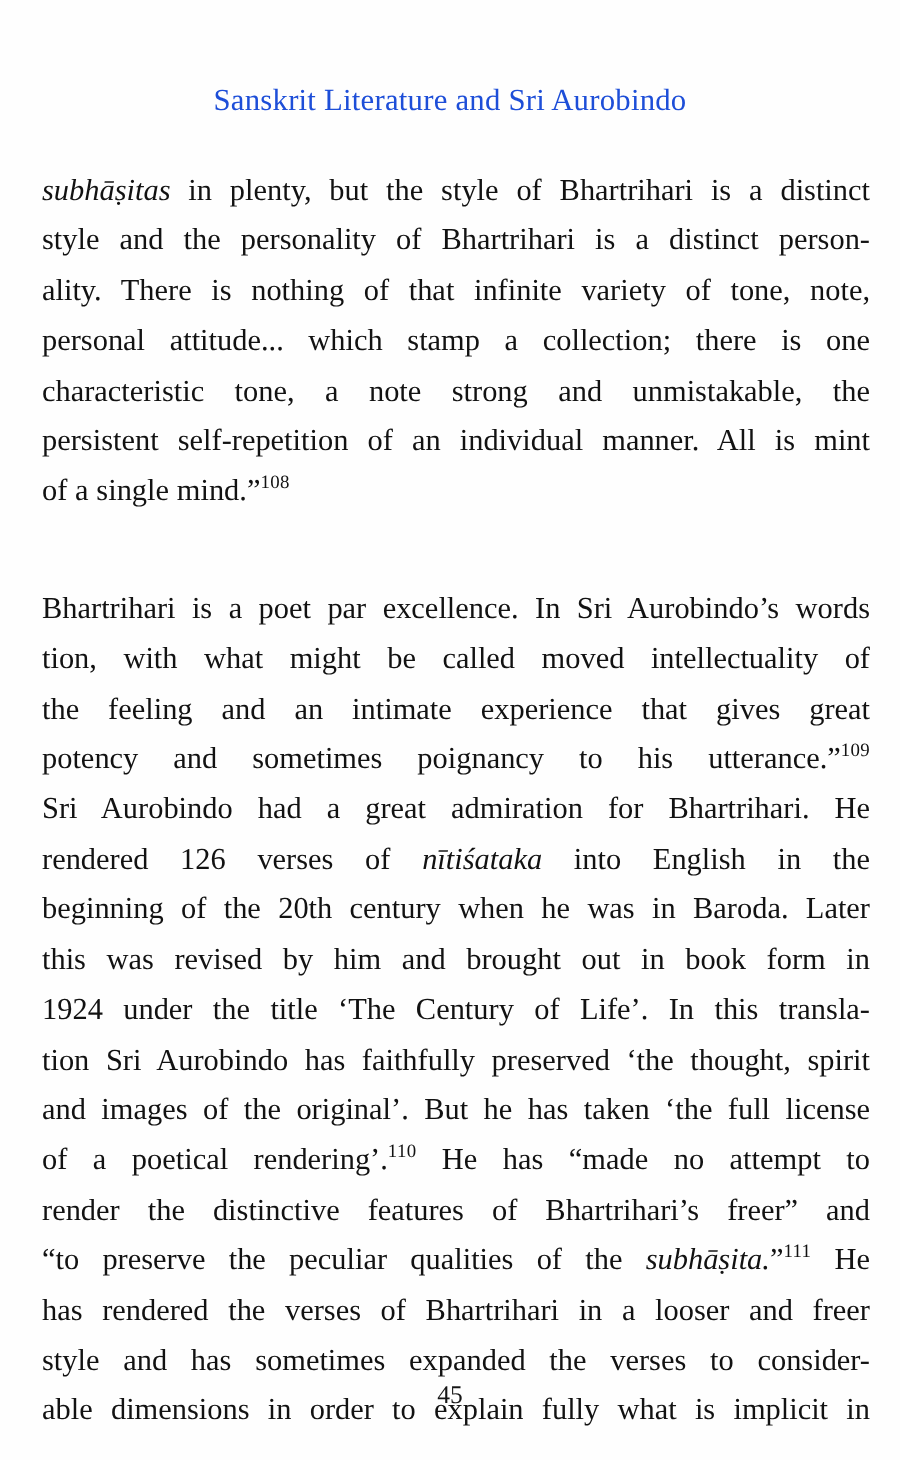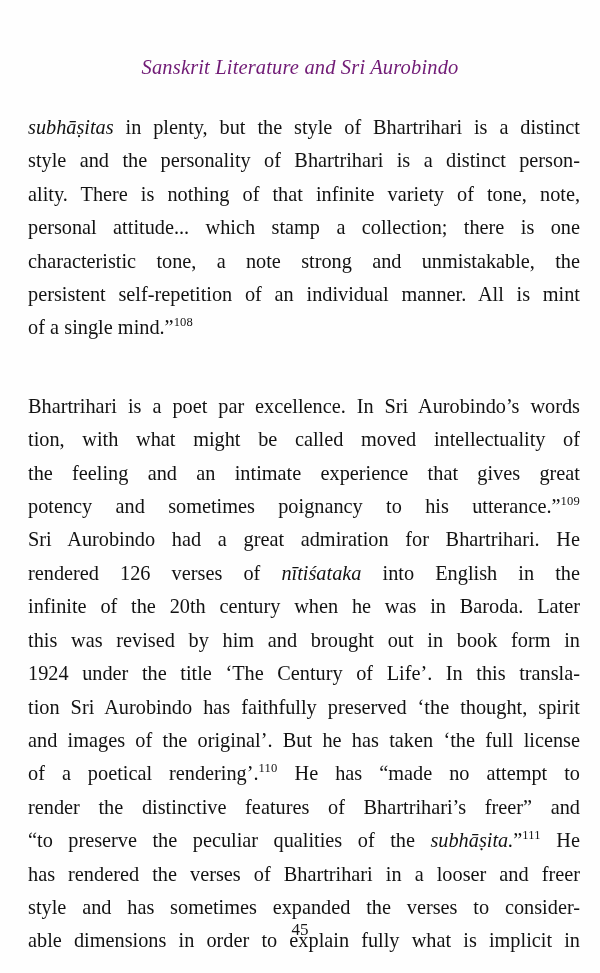--- a/index.html
+++ b/index.html
@@ -24,24 +24,23 @@
     background: #fefefe;
   }
 
   
   .running-head {
     position: absolute;
     top: 56px;
     left: 0;
     right: 0;
     text-align: center;
-    font-style: italic;
     font-size: 20.5px;
     letter-spacing: 0.15px;
-    color: #701a75;
+    color: #1d4ed8;
   }
 
   
   .text-column {
     position: absolute;
     top: 111px;
     left: 28px;
     width: 552px;
   }
 
@@ -116,21 +115,21 @@
         <span class="ln j"><span>persistent self-repetition of an individual manner.  All is mint</span></span>
         <span class="ln last"><span>of a single mind.”</span><sup class="fn">108</sup></span>
       </p>
     <p class="para">
         <span class="ln j"><span>Bhartrihari is a poet par excellence. In Sri Aurobindo’s words</span></span>
         <span class="ln j"><span>tion, with what might be called moved intellectuality of</span></span>
         <span class="ln j"><span>the feeling and an intimate experience that gives great</span></span>
         <span class="ln j"><span>potency and sometimes poignancy to his utterance.”</span><sup class="fn">109</sup></span>
         <span class="ln j"><span>Sri Aurobindo had a great admiration for Bhartrihari. He</span></span>
         <span class="ln j"><span>rendered 126 verses of </span><em>nītiśataka</em><span> into English in the</span></span>
-        <span class="ln j"><span>infinite of the 20th century when he was in Baroda.  Later</span></span>
+        <span class="ln j"><span>beginning of the 20th century when he was in Baroda.  Later</span></span>
         <span class="ln j"><span>this was revised by him and brought out in book form in</span></span>
         <span class="ln j"><span>1924 under the title ‘The Century of Life’. In this transla-</span></span>
         <span class="ln j"><span>tion Sri Aurobindo has faithfully preserved ‘the thought, spirit</span></span>
         <span class="ln j"><span>and images of the original’.  But he has taken ‘the full license</span></span>
         <span class="ln j"><span>of a poetical rendering’.</span><sup class="fn">110</sup><span> He has “made no attempt to</span></span>
         <span class="ln j"><span>render the distinctive features of Bhartrihari’s freer” and</span></span>
         <span class="ln j"><span>“to preserve the peculiar qualities of the </span><em>subhāṣita.</em><span>”</span><sup class="fn">111</sup><span> He</span></span>
         <span class="ln j"><span>has rendered the verses of Bhartrihari in a looser and freer</span></span>
         <span class="ln j"><span>style and has sometimes expanded the verses to consider-</span></span>
         <span class="ln j"><span>able dimensions in order to explain fully what is implicit in</span></span>

